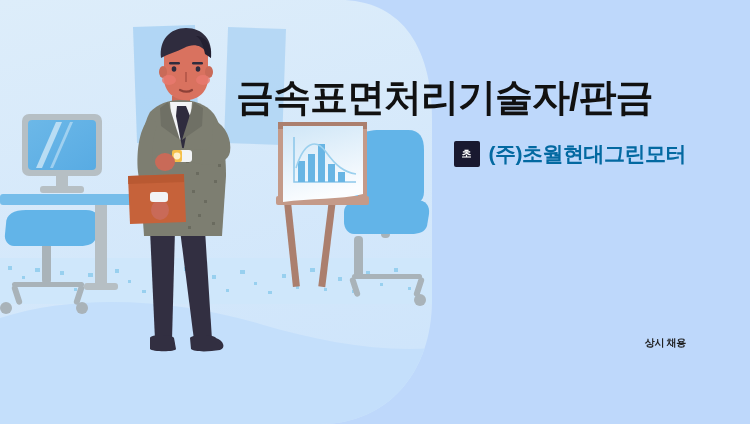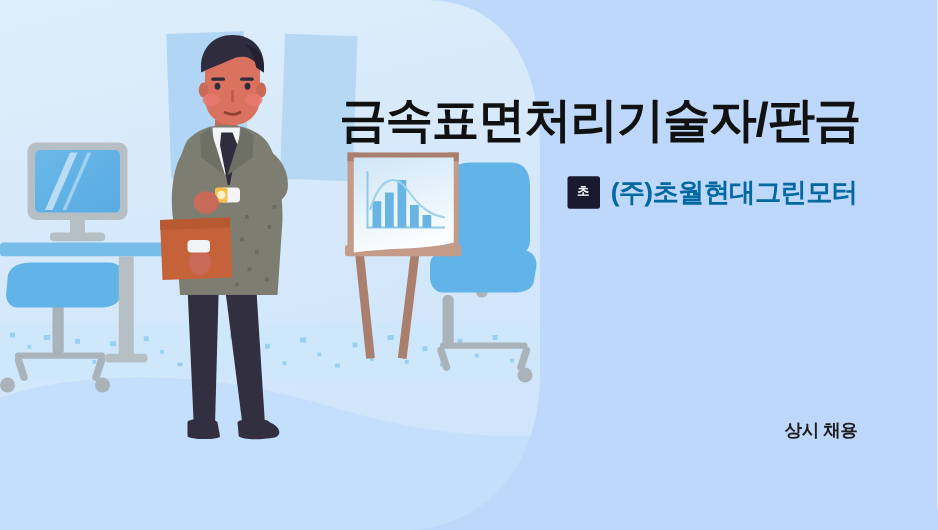--- a/index.html
+++ b/index.html
@@ -33,21 +33,20 @@
     width: 432px;
     height: 424px;
   }
 
   
   .headline {
     position: absolute;
     left: 236px;
     top: 74px;
     width: 452px;
-    text-align: right;
     font-size: 38px;
     line-height: 46px;
     font-weight: bold;
     letter-spacing: -1px;
     color: #111111;
     white-space: nowrap;
   }
 
   .company-row {
     position: absolute;
@@ -76,21 +75,21 @@
     font-weight: bold;
     letter-spacing: -0.5px;
     color: #0369a1;
     white-space: nowrap;
   }
 
   .hiring-type {
     position: absolute;
     right: 64px;
     top: 336px;
-    font-size: 14px;
+    font-size: 10px;
     font-weight: bold;
     letter-spacing: -0.3px;
     color: #1d1d1d;
     white-space: nowrap;
   }
 </style>
 </head>
 <body>
 
 <div class="banner">

